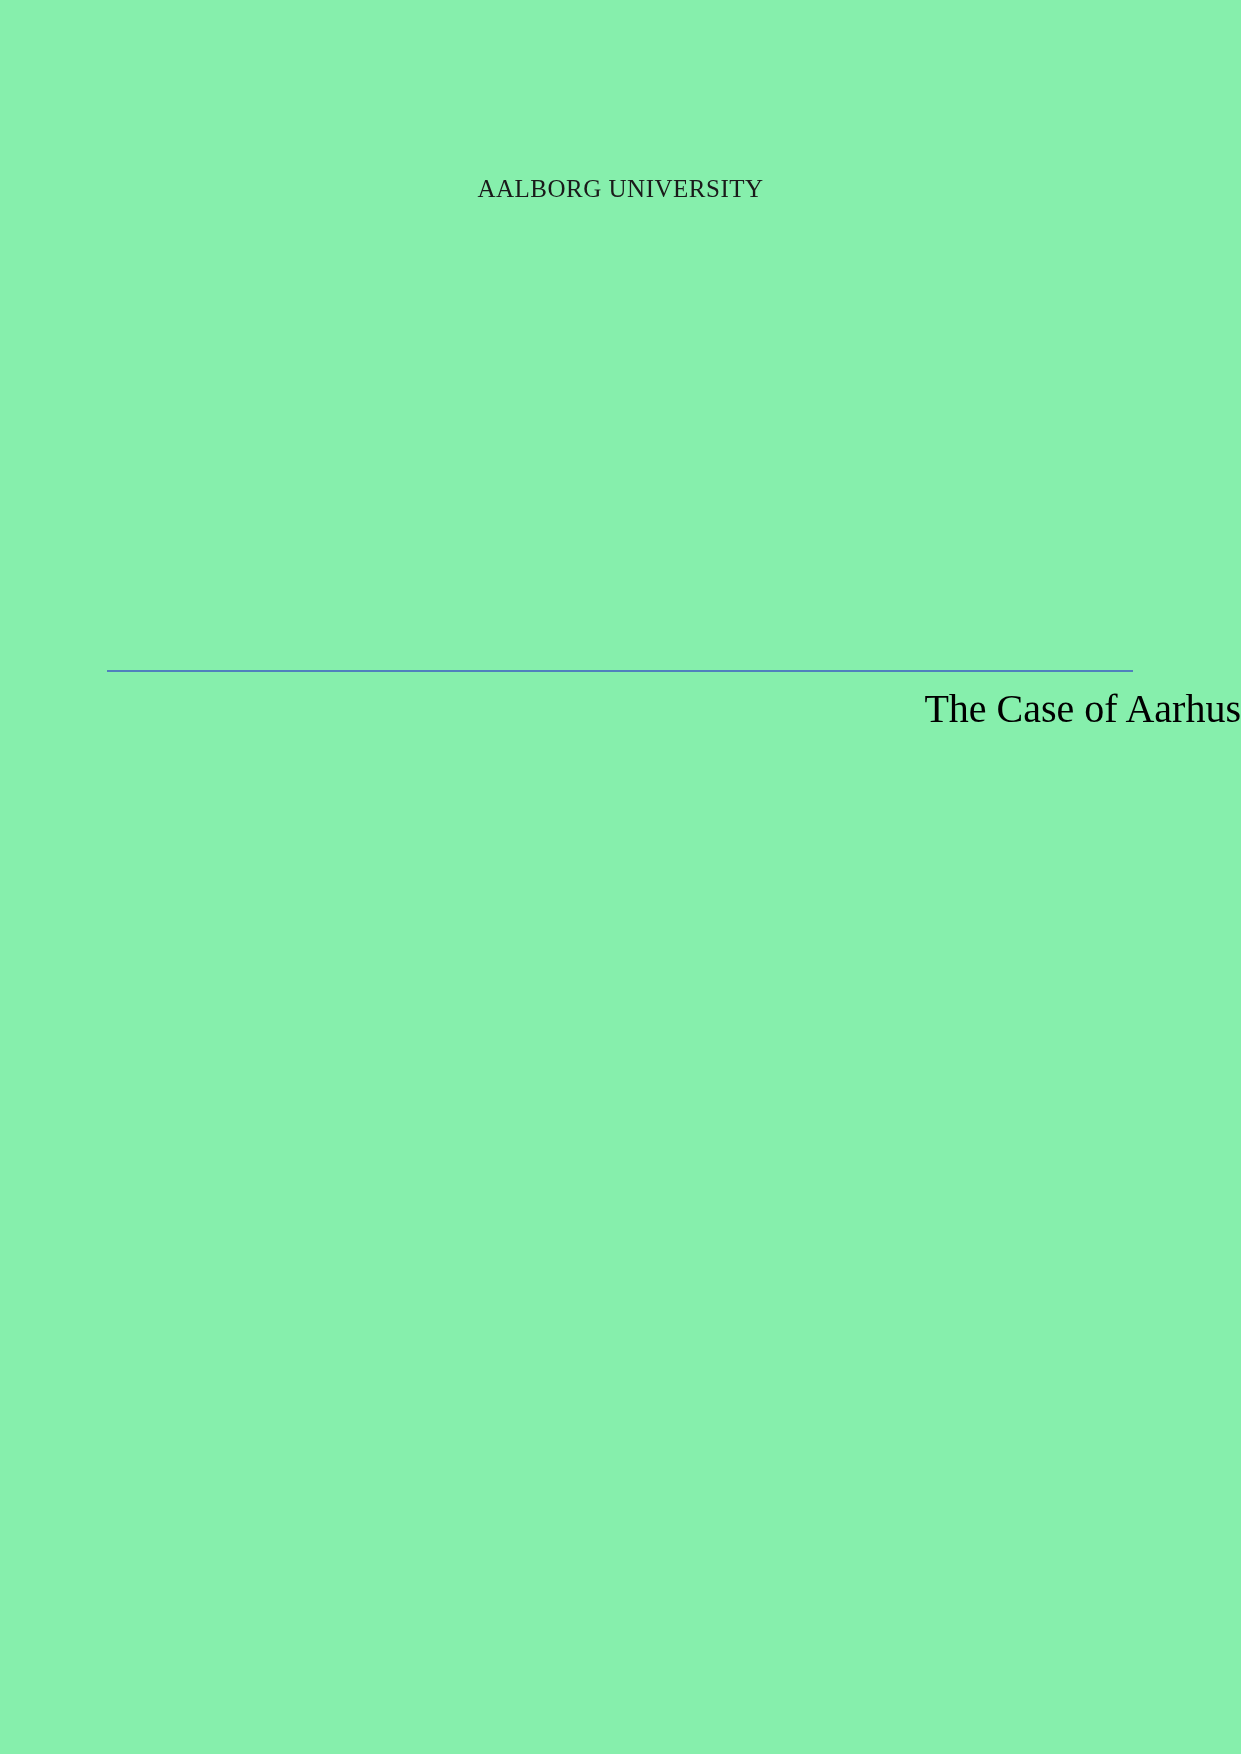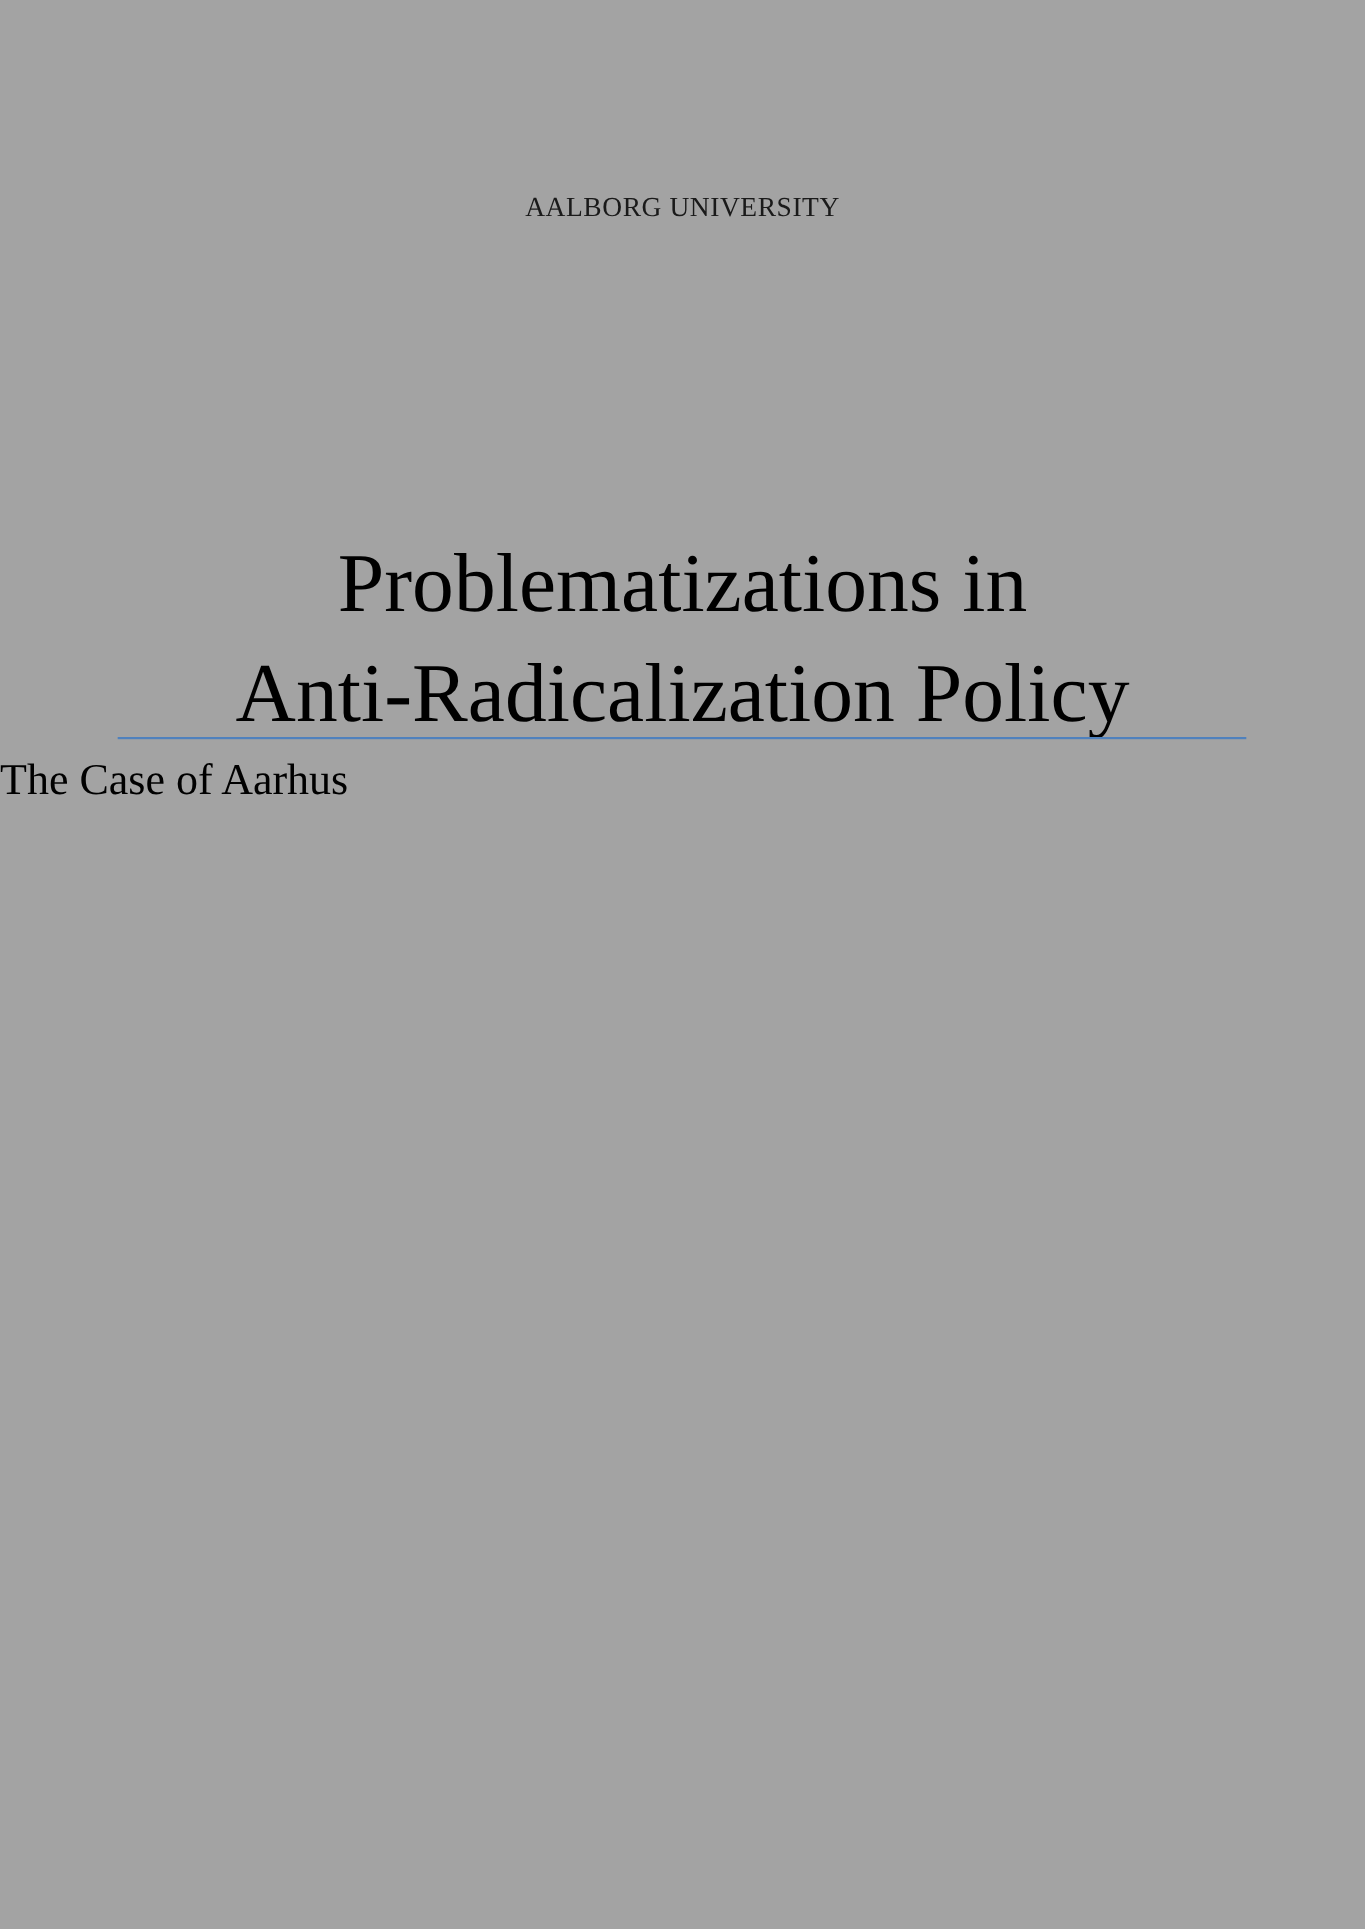--- a/index.html
+++ b/index.html
@@ -4,21 +4,21 @@
 <style>
   html, body {
     margin: 0;
     padding: 0;
     background: #ffffff;
   }
   .page {
     position: relative;
     width: 1241px;
     height: 1754px;
-    background: #a3a3a3;
+    background: #86efac;
     overflow: hidden;
     font-family: "Liberation Serif", "DejaVu Serif", serif;
     color: #000000;
   }
   .university {
     position: absolute;
     top: 175px;
     left: 0;
     width: 100%;
     text-align: center;
@@ -43,21 +43,21 @@
     left: 107px;
     width: 1026px;
     height: 2px;
     background: #4f81bd;
   }
   .subtitle {
     position: absolute;
     top: 685px;
     left: 0;
     width: 100%;
-    text-align: left;
+    text-align: right;
     font-size: 40px;
     color: #000000;
   }
   .byline {
     position: absolute;
     top: 785px;
     left: 0;
     width: 100%;
     text-align: center;
     font-family: "Liberation Sans", "DejaVu Sans", sans-serif;
@@ -67,23 +67,19 @@
     color: #000000;
   }
 </style>
 </head>
 <body>
 
 <div class="page">
 
   <div class="university">AALBORG UNIVERSITY</div>
 
-  <div class="title">
-    <div>Problematizations in</div>
-    <div>Anti-Radicalization Policy</div>
-  </div>
 
   <div class="title-rule" style="background: rgb(79, 129, 189);"></div>
 
   <div class="subtitle">The Case of Aarhus</div>
 
 
 </div>
 
 </body></html>

